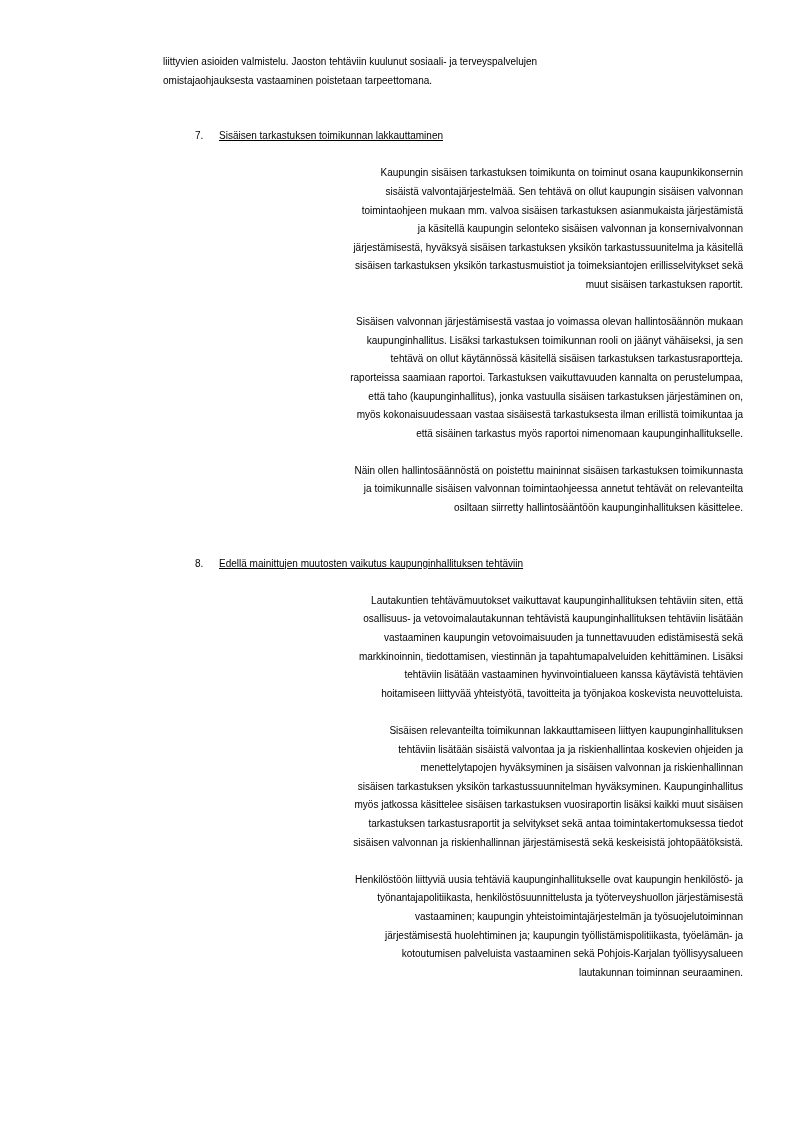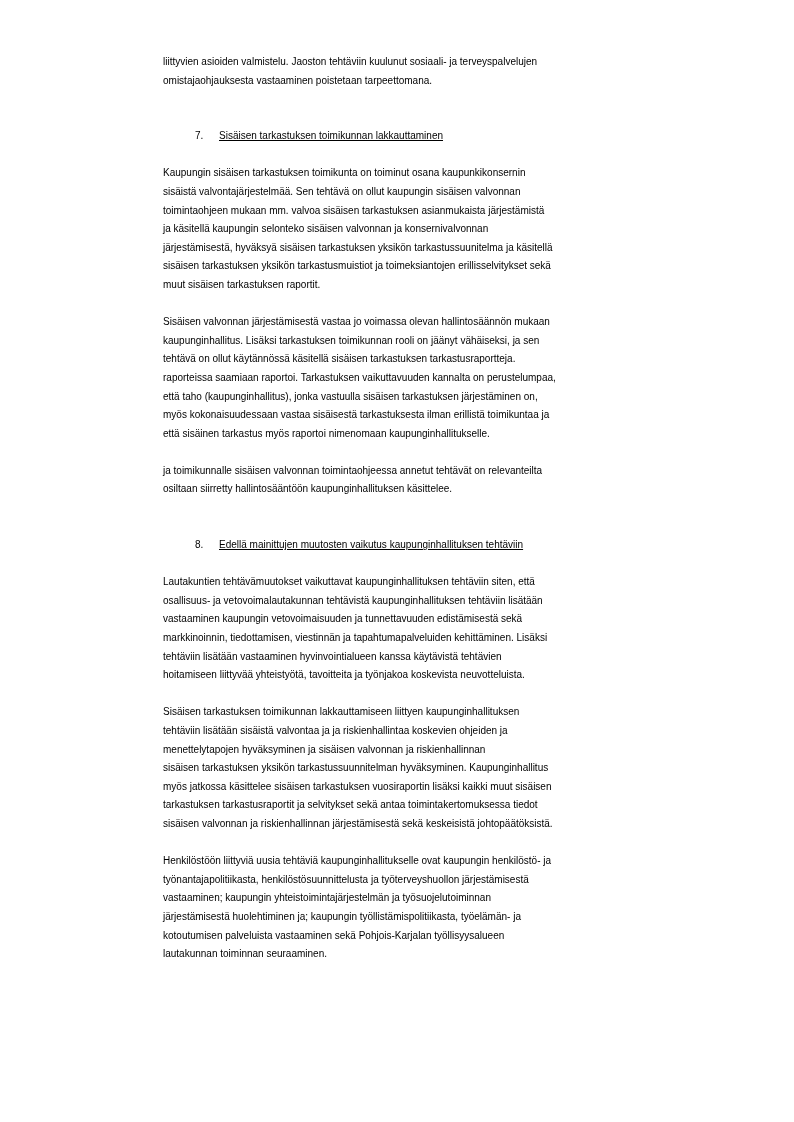--- a/index.html
+++ b/index.html
@@ -3,21 +3,21 @@
   <meta charset="utf-8">
   <style>
     html, body { margin: 0; padding: 0; background: #ffffff; }
     body { width: 794px; height: 1122px; position: relative; overflow: hidden; }
     .page {
       position: absolute; left: 163px; top: 53px; width: 580px;
       font-family: "Liberation Sans", sans-serif;
       font-size: 10px; color: #000; line-height: 18.6px;
     }
     .line { white-space: nowrap; height: 18.6px; }
-    .para { margin: 0; }
+    .para { margin: 0; text-align: right; }
     .gap-small { height: 18.6px; }
     .gap-large { height: 37px; }
     .heading { white-space: nowrap; height: 18.6px; margin-left: 32px; }
     .heading .num { display: inline-block; width: 24px; }
     .heading .title { text-decoration: underline; }
   </style>
 </head>
 <body>
 
 <div class="page">
@@ -50,20 +50,21 @@
       <div class="line">kaupunginhallitus. Lisäksi tarkastuksen toimikunnan rooli on jäänyt vähäiseksi, ja sen</div>
       <div class="line">tehtävä on ollut käytännössä käsitellä sisäisen tarkastuksen tarkastusraportteja.</div>
       <div class="line">raporteissa saamiaan raportoi. Tarkastuksen vaikuttavuuden  kannalta on perustelumpaa,</div>
       <div class="line">että taho (kaupunginhallitus), jonka vastuulla sisäisen tarkastuksen järjestäminen on,</div>
       <div class="line">myös kokonaisuudessaan vastaa sisäisestä tarkastuksesta ilman erillistä toimikuntaa ja</div>
       <div class="line">että sisäinen tarkastus myös raportoi nimenomaan kaupunginhallitukselle.</div>
     </div>
     <div class="gap-small"></div>
 
     <div class="para">
+      <div class="line">Näin ollen hallintosäännöstä on poistettu maininnat sisäisen tarkastuksen toimikunnasta</div>
       <div class="line">ja toimikunnalle  sisäisen valvonnan toimintaohjeessa annetut tehtävät on relevanteilta</div>
       <div class="line">osiltaan siirretty hallintosääntöön  kaupunginhallituksen  käsittelee.</div>
     </div>
   </div>
 
   <div class="gap-large"></div>
 
   <div>
     <div class="heading">
       <span class="num">8.</span><span class="title">Edellä mainittujen muutosten vaikutus kaupunginhallituksen tehtäviin</span>
@@ -74,21 +75,21 @@
       <div class="line">Lautakuntien tehtävämuutokset vaikuttavat  kaupunginhallituksen tehtäviin siten, että</div>
       <div class="line">osallisuus- ja vetovoimalautakunnan tehtävistä kaupunginhallituksen tehtäviin lisätään</div>
       <div class="line">vastaaminen kaupungin vetovoimaisuuden ja tunnettavuuden  edistämisestä sekä</div>
       <div class="line">markkinoinnin, tiedottamisen, viestinnän ja tapahtumapalveluiden  kehittäminen. Lisäksi</div>
       <div class="line">tehtäviin lisätään vastaaminen hyvinvointialueen  kanssa käytävistä tehtävien</div>
       <div class="line">hoitamiseen liittyvää yhteistyötä, tavoitteita ja työnjakoa koskevista neuvotteluista.</div>
     </div>
     <div class="gap-small"></div>
 
     <div class="para">
-      <div class="line">Sisäisen tarkastuksen toimikunnan lakkauttamiseen liittyen kaupunginhallituksen</div>
+      <div class="line">Sisäisen relevanteilta toimikunnan lakkauttamiseen liittyen kaupunginhallituksen</div>
       <div class="line">tehtäviin lisätään sisäistä valvontaa ja ja riskienhallintaa koskevien ohjeiden ja</div>
       <div class="line">menettelytapojen hyväksyminen ja sisäisen valvonnan ja riskienhallinnan</div>
       <div class="line">sisäisen tarkastuksen yksikön tarkastussuunnitelman hyväksyminen. Kaupunginhallitus</div>
       <div class="line">myös jatkossa käsittelee  sisäisen tarkastuksen vuosiraportin lisäksi kaikki muut sisäisen</div>
       <div class="line">tarkastuksen tarkastusraportit ja selvitykset sekä antaa toimintakertomuksessa tiedot</div>
       <div class="line">sisäisen valvonnan ja riskienhallinnan järjestämisestä sekä keskeisistä johtopäätöksistä.</div>
     </div>
     <div class="gap-small"></div>
 
     <div class="para">

